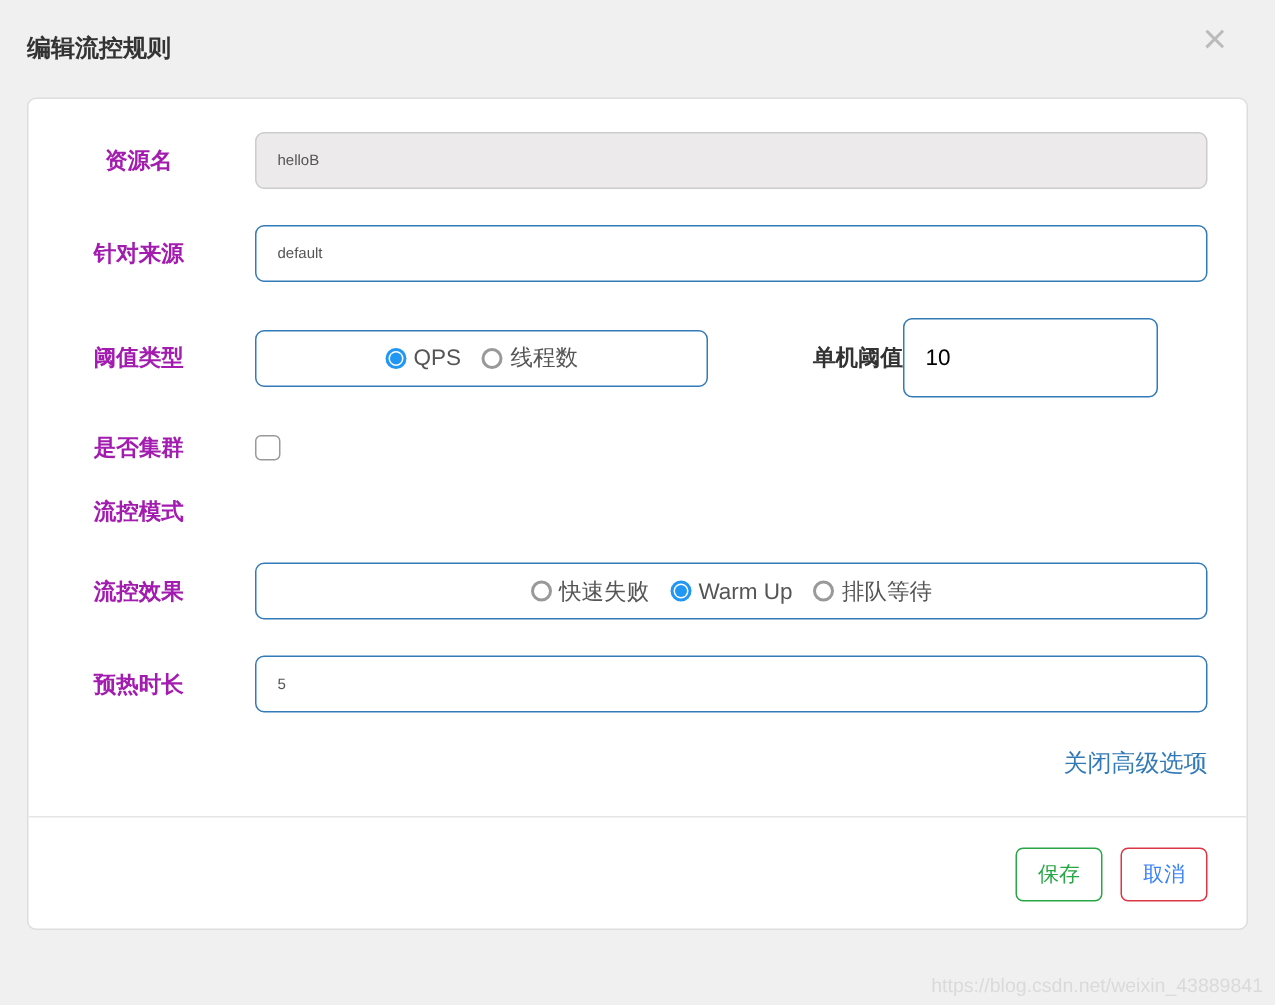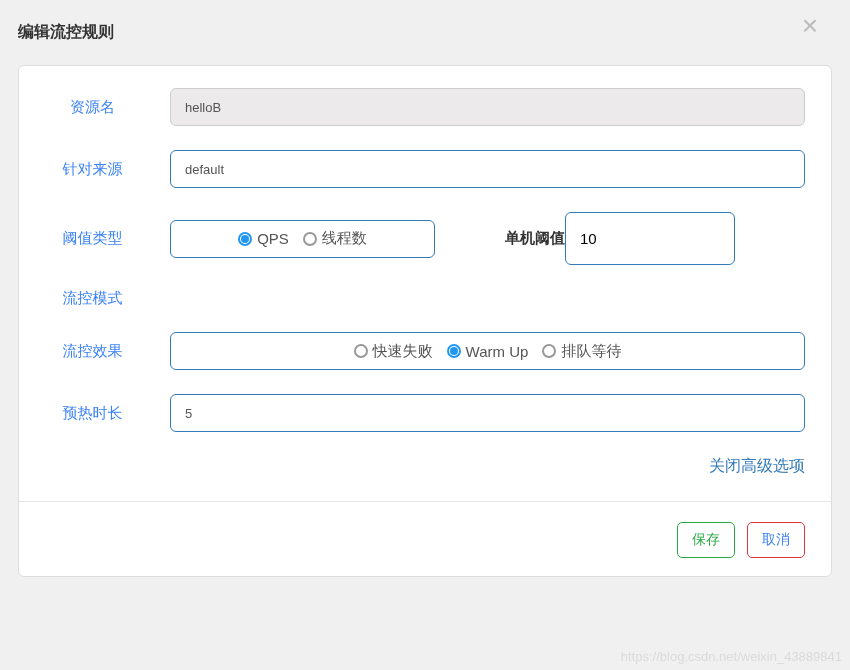--- a/index.html
+++ b/index.html
@@ -45,33 +45,33 @@
       padding: 22px 26px 18px 26px;
     }
     .form-row {
       display: flex;
       align-items: center;
       margin-bottom: 24px;
     }
     .label {
       width: 95px;
       min-width: 95px;
-      font-weight: normal;
-      font-size: 15px;
-      color: #3b82f6;
+      font-weight: bold;
+      font-size: 15px;
+      color: #a21caf;
       text-align: center;
       margin-right: 30px;
     }
     .text-input {
       flex: 1;
       height: 38px;
       border: 1px solid #337ab7;
       border-radius: 6px;
       padding: 0 14px;
-      font-size: 13px;
+      font-size: 10px;
       color: #555;
       outline: none;
       background: #fff;
     }
     .text-input.disabled {
       background: #eceaea;
       border: 1px solid #ccc;
       color: #555;
     }
     .radio-box {
@@ -113,21 +113,21 @@
     .radio-label {
       color: #555;
       font-size: 15px;
     }
     .threshold-row {
       display: flex;
       align-items: center;
       gap: 0;
     }
     .threshold-radio-box {
-      width: 265px;
+      width: 302px;
       text-align: center;
     }
     .threshold-label2 {
       font-weight: bold;
       font-size: 15px;
       margin-left: 70px;
     }
     .threshold-input {
       width: 170px;
       height: 53px;
@@ -226,20 +226,24 @@
         </span>
         <span class="radio-item">
           <span class="radio-circle"></span>
           <span class="radio-label">线程数</span>
         </span>
       </div>
       <div class="threshold-label2">单机阈值</div>
       <input class="threshold-input" type="text" value="10" style="">
     </div>
 
+    <div class="form-row">
+      <div class="label">是否集群</div>
+      <div class="checkbox-el"></div>
+    </div>
 
     <div class="form-row">
       <div class="label">流控模式</div>
     </div>
 
     <div class="form-row">
       <div class="label">流控效果</div>
       <div class="radio-box full-radio-box">
         <span class="radio-item">
           <span class="radio-circle"></span>

